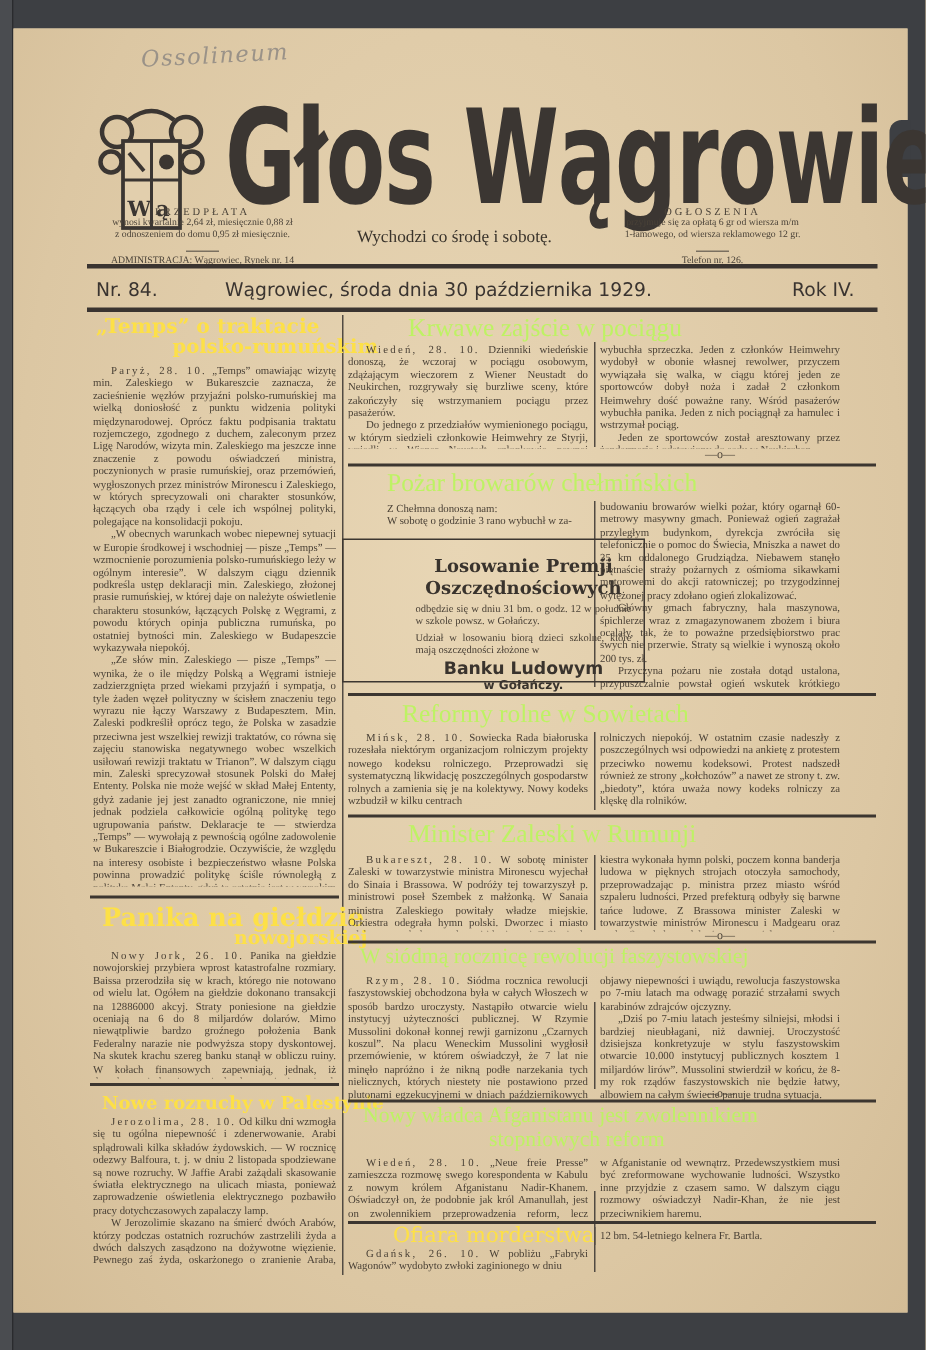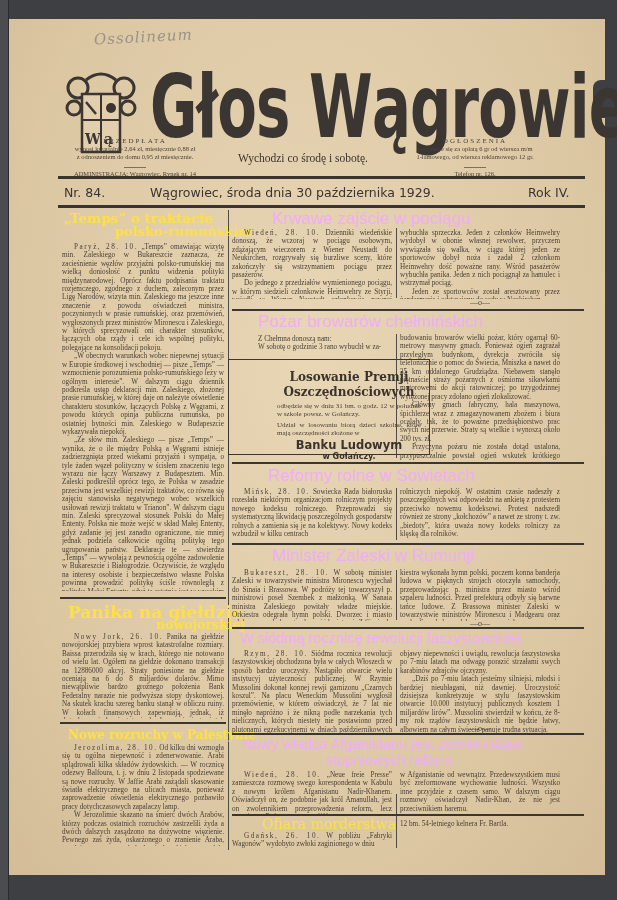--- a/index.html
+++ b/index.html
@@ -18,21 +18,21 @@
   .sub-right{position:absolute;left:400px;top:137px;width:150px;text-align:center;font-size:6.5px;line-height:8px;color:#4a4238;}
   .sub-right .h{letter-spacing:2px;font-size:7px;}
   .sub-right .tel{margin-top:6px;padding-top:3px;position:relative;}
   .sub-right .tel:before{content:"";position:absolute;left:64px;top:0;width:22px;border-top:1px solid #7a7060;}
   .tagline{position:absolute;left:238px;top:152px;font-size:11.5px;color:#3a342c;}
   .rule-thick{position:absolute;left:58px;width:527px;height:3px;background:#3a3430;}
   .dateline{position:absolute;left:58px;top:185px;width:527px;height:18px;font-family:"DejaVu Sans",sans-serif;font-size:12.5px;color:#3a3430;}
   .dateline span{position:absolute;top:0;}
   .colrule{position:absolute;background:#514a42;width:1px;}
   .hrule{position:absolute;height:2px;background:#3c3630;}
-  .hl{position:absolute;font-family:Liberation Sans, sans-serif;color:#f0abfc;white-space:nowrap;}
+  .hl{position:absolute;font-family:Liberation Serif, serif;color:#bef264;white-space:nowrap;}
   .hl-serif{position:absolute;font-family:"DejaVu Serif",serif;font-weight:bold;color:#fde047;white-space:nowrap;}
   .body{position:absolute;font-size:7.2px;line-height:8.4px;color:#4a4136;text-align:justify;overflow:hidden;}
   .body p{margin:0;text-indent:12px;}
   .body .place{letter-spacing:1.5px;}
   .sep{position:absolute;font-size:8px;color:#4a4136;}
   .adbox{position:absolute;left:228px;top:359px;width:160px;height:94px;border:1.5px solid #3c3630;text-align:center;padding-left:40px;}
   .adbox .t{font-family:"DejaVu Serif",serif;font-weight:bold;font-size:12px;line-height:15px;color:#39332d;margin-top:10px;}
   .adbox .s{font-size:7px;line-height:8.3px;color:#4a4136;padding:2px 8px;text-align:justify;}
   .adbox .b{font-family:"DejaVu Sans",sans-serif;font-weight:bold;font-size:11.5px;color:#39332d;line-height:13px;}
   .adbox .b2{font-family:"DejaVu Sans",sans-serif;font-weight:bold;font-size:8px;color:#39332d;}

